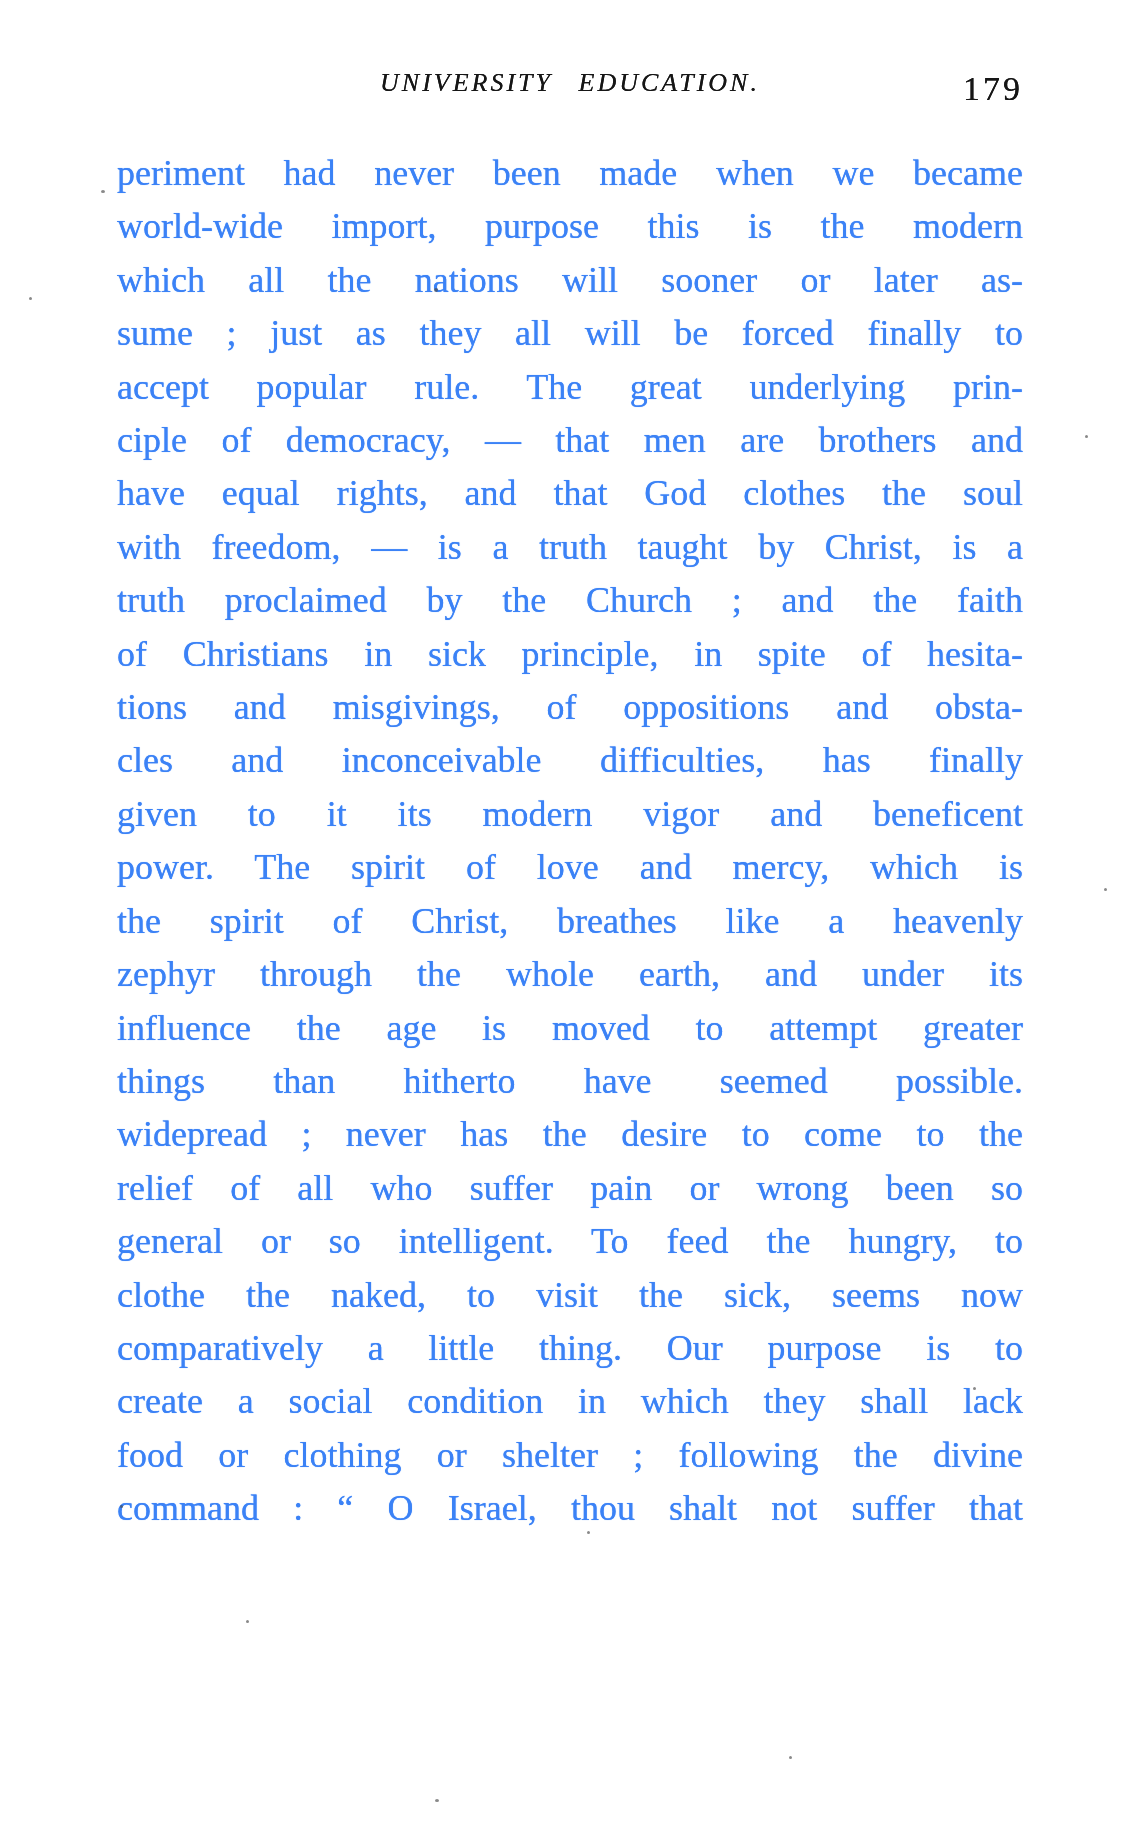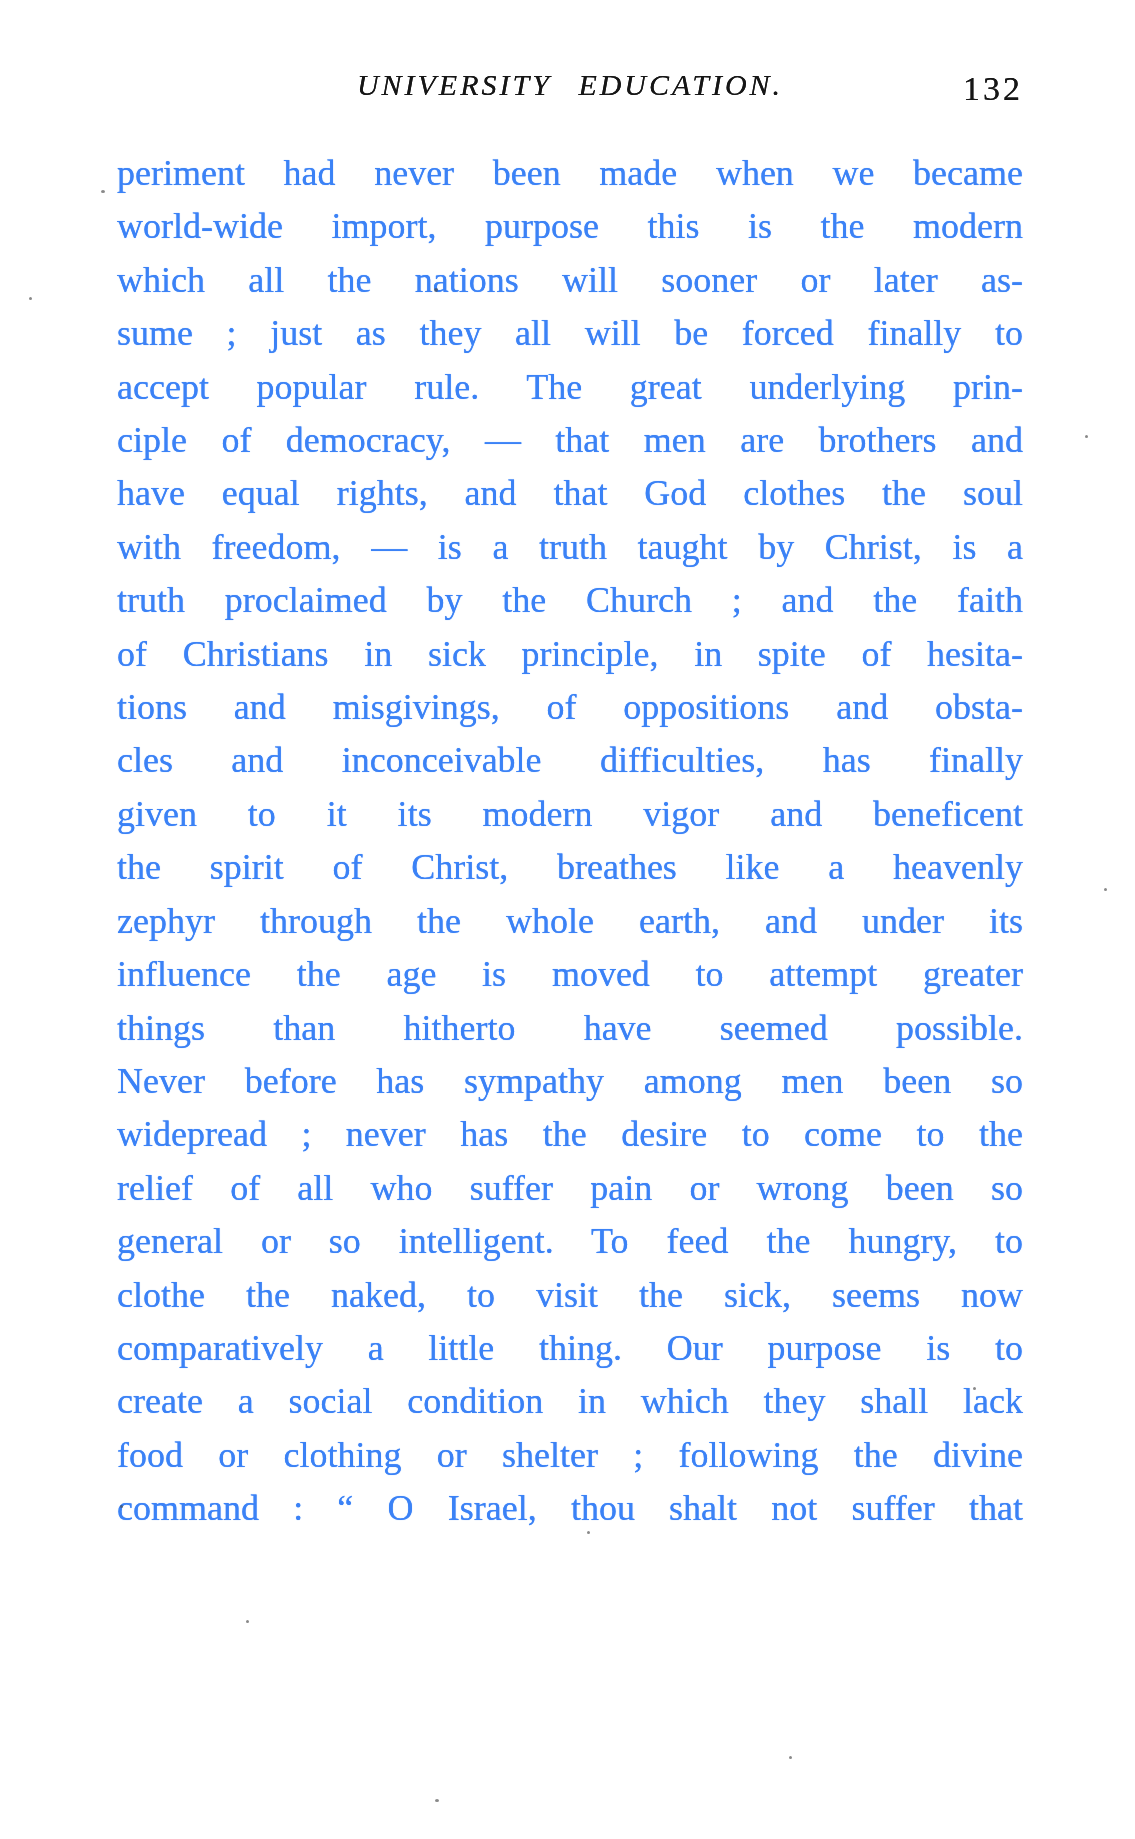--- a/index.html
+++ b/index.html
@@ -23,21 +23,21 @@
     left: 117px;
     width: 906px;
     height: 50px;
   }
   .running-head {
     position: absolute;
     left: 0;
     right: 0;
     text-align: center;
     font-style: italic;
-    font-size: 30px;
+    font-size: 26px;
     letter-spacing: 3px;
     word-spacing: 16px;
     color: #161616;
     text-shadow: 0 0 0.6px currentColor;
   }
   .page-number {
     position: absolute;
     right: 0;
     top: 2px;
     font-size: 34px;
@@ -81,42 +81,42 @@
   .s11 { left: 973px;  top: 1387px; width: 3px; height: 3px; }
   .s12 { left: 120px;  top: 1505px; width: 3px; height: 3px; }
 </style>
 </head>
 <body>
 
 <div class="page">
 
   <div class="header-row">
     <div class="running-head">UNIVERSITY EDUCATION.</div>
-    <div class="page-number">132</div>
+    <div class="page-number">179</div>
   </div>
 
   <div class="body-text" id="body-text">
       <div class="line">periment had never been made when we became</div>
       <div class="line">world-wide import, purpose this is the modern</div>
       <div class="line">which all the nations will sooner or later as-</div>
       <div class="line">sume ; just as they all will be forced finally to</div>
       <div class="line">accept popular rule.  The great underlying prin-</div>
       <div class="line">ciple of democracy, — that men are brothers and</div>
       <div class="line">have equal rights, and that God clothes the soul</div>
       <div class="line">with freedom, — is a truth taught by Christ, is a</div>
       <div class="line">truth proclaimed by the Church ; and the faith</div>
       <div class="line">of Christians in sick principle, in spite of hesita-</div>
       <div class="line">tions and misgivings, of oppositions and obsta-</div>
       <div class="line">cles and inconceivable difficulties, has finally</div>
       <div class="line">given to it its modern vigor and beneficent</div>
+      <div class="line">power.  The spirit of love and mercy, which is</div>
       <div class="line">the spirit of Christ, breathes like a heavenly</div>
       <div class="line">zephyr through the whole earth, and under its</div>
       <div class="line">influence the age is moved to attempt greater</div>
       <div class="line">things than hitherto have seemed possible.</div>
-      <div class="line">Never before has sympathy among men been so</div>
       <div class="line">widepread ; never has the desire to come to the</div>
       <div class="line">relief of all who suffer pain or wrong been so</div>
       <div class="line">general or so intelligent.  To feed the hungry, to</div>
       <div class="line">clothe the naked, to visit the sick, seems now</div>
       <div class="line">comparatively a little thing.  Our purpose is to</div>
       <div class="line">create a social condition in which they shall lack</div>
       <div class="line">food or clothing or shelter ; following the divine</div>
       <div class="line">command : “ O Israel, thou shalt not suffer that</div>
     </div>
 

